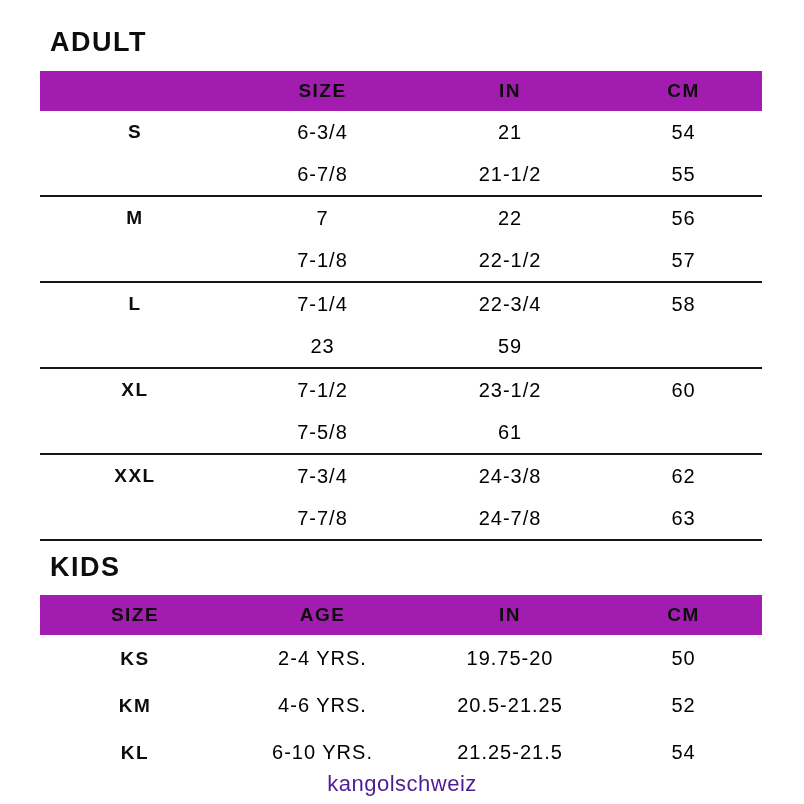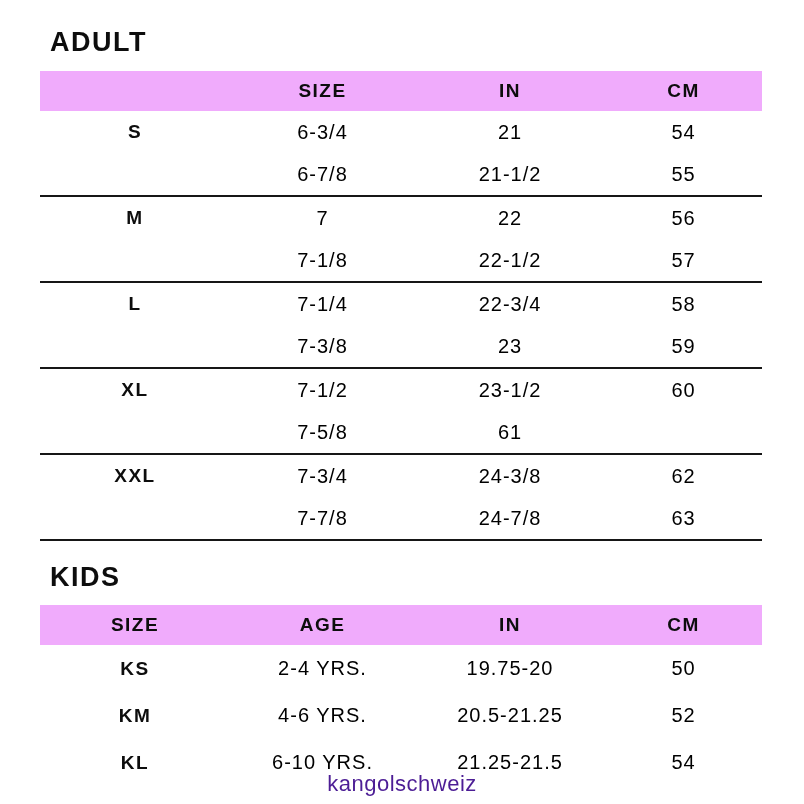--- a/index.html
+++ b/index.html
@@ -26,21 +26,21 @@
 
   .size-table {
     width: 722px;
     margin: 14px 0 0 40px;
   }
   .thead {
     display: grid;
     grid-template-columns: 190px 185px 190px 157px;
     height: 40px;
     align-items: center;
-    background: #f0abfc;
+    background: #a21caf;
   }
   .th {
     text-align: center;
     font-weight: 700;
     font-size: 19px;
     letter-spacing: 1.5px;
     color: #0d0d0d;
   }
   .group { border-bottom: 2px solid #161616; }
   .tr {
@@ -57,21 +57,21 @@
     letter-spacing: 1px;
     color: #000000;
   }
   .td.label {
     font-weight: 700;
     font-size: 19px;
     letter-spacing: 1.5px;
     color: #0d0d0d;
   }
 
-  .kids-section { margin-top: 21px; }
+  .kids-section { margin-top: 11px; }
   .kids-table { margin-top: 13px; }
 
   .watermark {
     position: absolute;
     left: 0;
     right: 0;
     top: 771px;
     text-align: center;
     font-size: 22px;
     letter-spacing: 0.5px;
@@ -125,21 +125,20 @@
 
     <div class="group">
       <div class="tr">
         <div class="td label">L</div>
         <div class="td">7-1/4</div>
         <div class="td">22-3/4</div>
         <div class="td">58</div>
       </div>
       <div class="tr">
         <div class="td label"></div>
-        <div class="td">7-3/8</div>
         <div class="td">23</div>
         <div class="td">59</div>
       </div>
     </div>
 
     <div class="group">
       <div class="tr">
         <div class="td label">XL</div>
         <div class="td">7-1/2</div>
         <div class="td">23-1/2</div>

